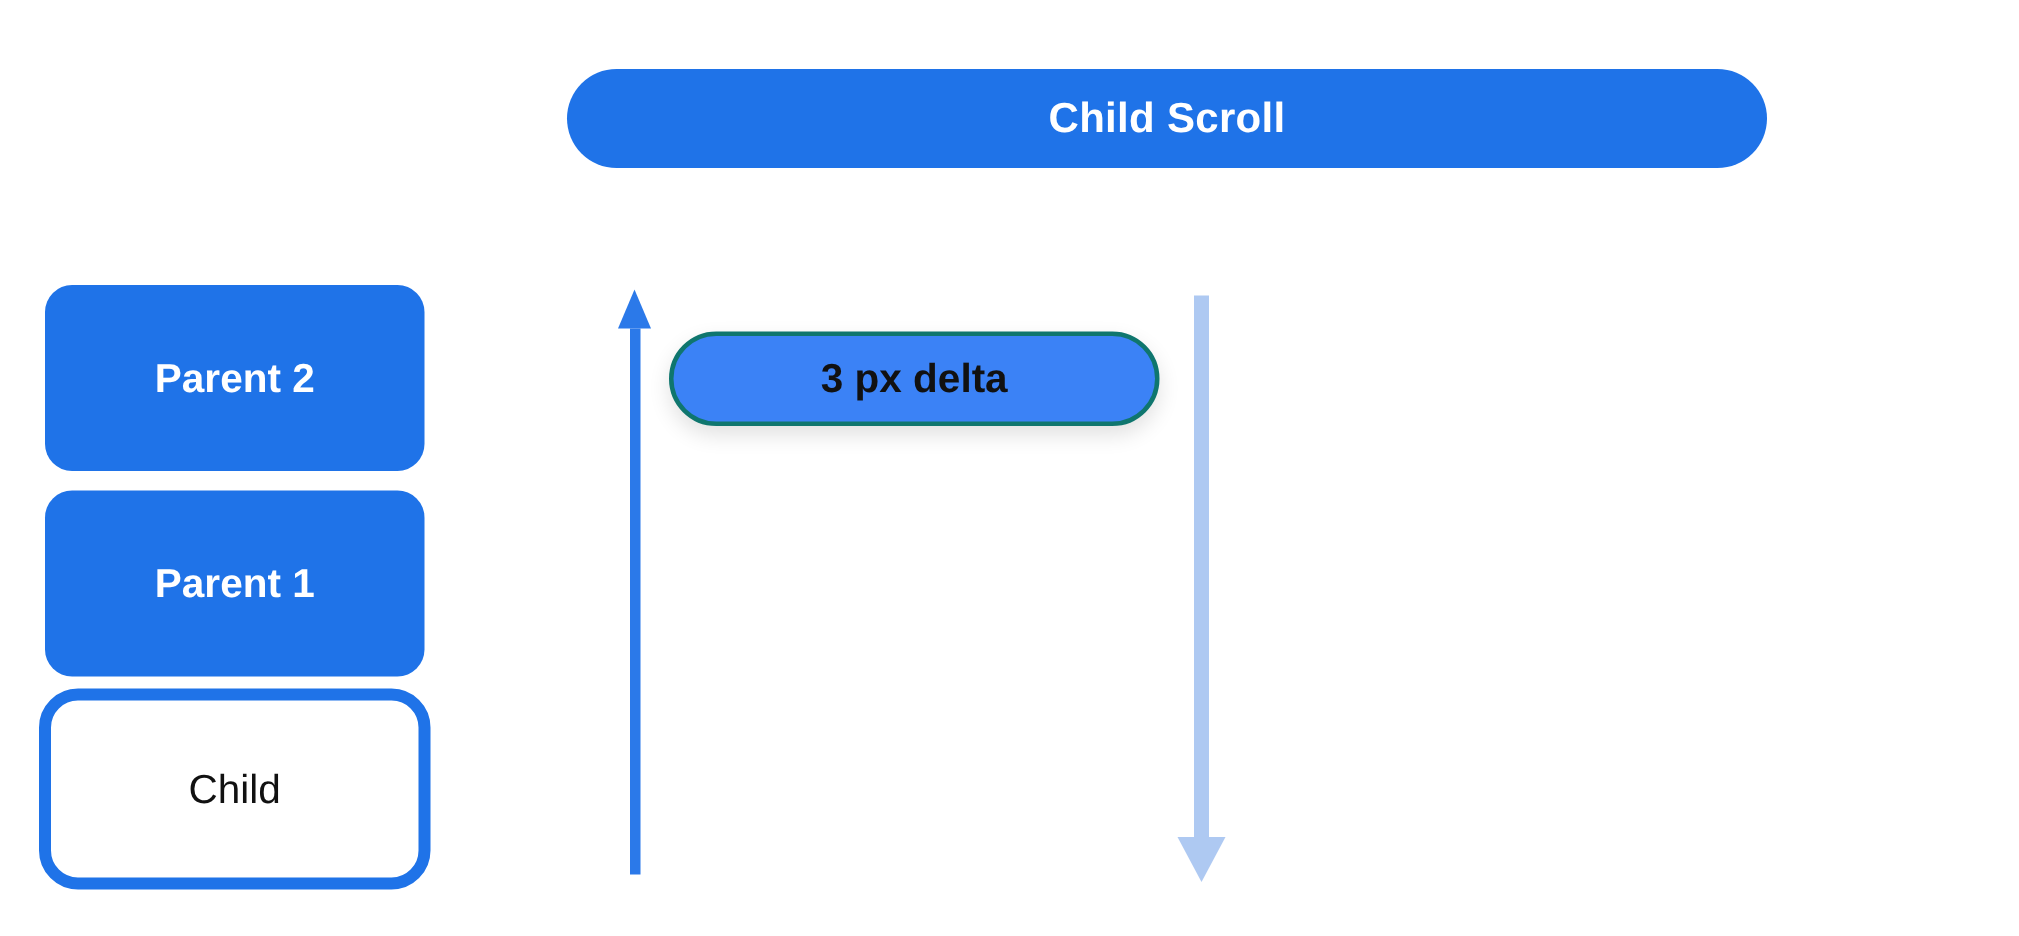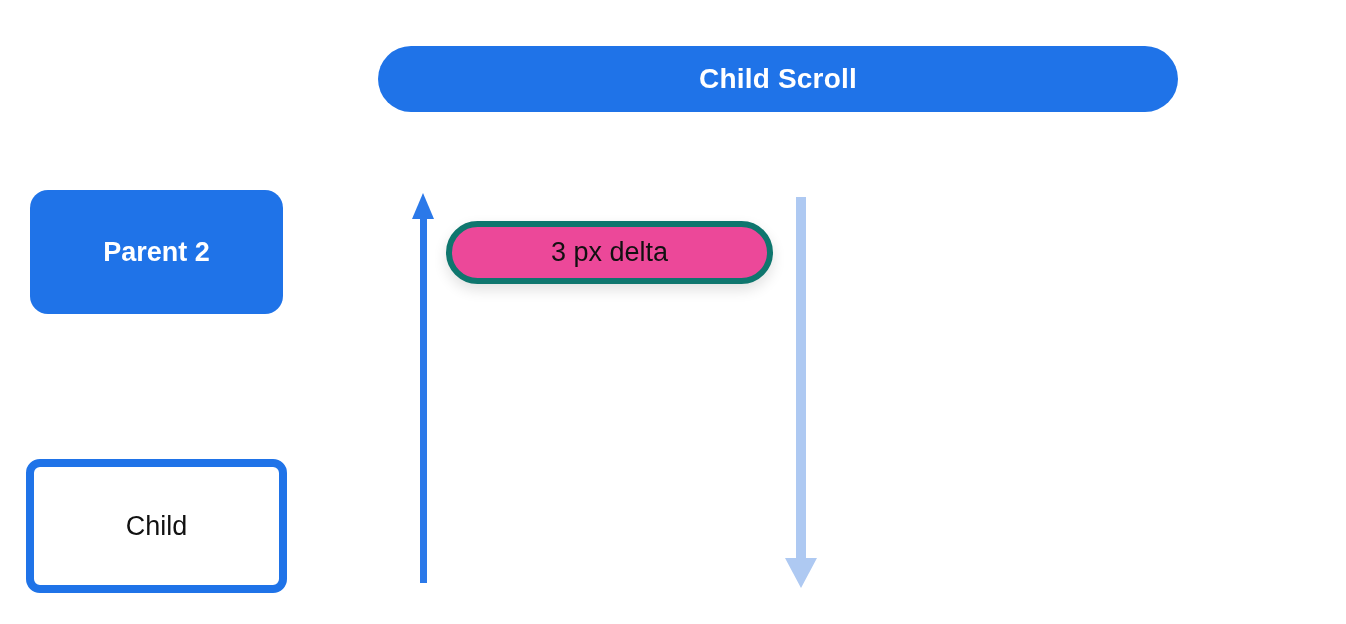--- a/index.html
+++ b/index.html
@@ -43,21 +43,21 @@
     color: #ffffff;
     font-weight: 700;
   }
   .box.parent-2 { top: 190px; }
   .box.parent-1 { top: 327px; }
   .box.outlined {
     left: 26px; top: 459px;
     width: 261px; height: 134px;
     background: #ffffff;
     border: 8px solid #1f73e8;
-    border-radius: 14px;
+    border-radius: 26px;
     color: #111111;
     font-weight: 500;
   }
   
   .up-arrow {
     position: absolute;
     left: 412px; top: 193px;
     width: 22px;
   }
   .up-arrow .head {
@@ -91,25 +91,25 @@
   .pill {
     position: absolute;
     display: flex; align-items: center; justify-content: center;
     box-sizing: border-box;
     font-size: 27px;
     border-radius: 33px;
   }
   .pill.delta {
     left: 446px; top: 221px;
     width: 327px; height: 63px;
-    background: #ec4899;
-    border: 6px solid #0f766e;
+    background: #3b82f6;
+    border: 3px solid #0f766e;
     box-shadow: 0 6px 14px rgba(0,0,0,0.12);
     color: #111111;
-    font-weight: 400;
+    font-weight: 700;
   }
   .pill.dispatch {
     left: 446px; top: 496px;
     width: 329px; height: 63px;
     background: #1f73e8;
     color: #ffffff;
     font-weight: 700;
   }
 </style>
 </head>
@@ -118,20 +118,23 @@
 <div class="stage">
 
   <div class="banner">
     <span>Child Scroll</span>
   </div>
 
   <div class="box filled parent-2">
     <span>Parent 2</span>
   </div>
 
+  <div class="box filled parent-1">
+    <span>Parent 1</span>
+  </div>
 
   <div class="box outlined">
     <span>Child</span>
   </div>
 
   <div class="up-arrow">
     <div class="head"></div>
     <div class="line"></div>
   </div>
 

